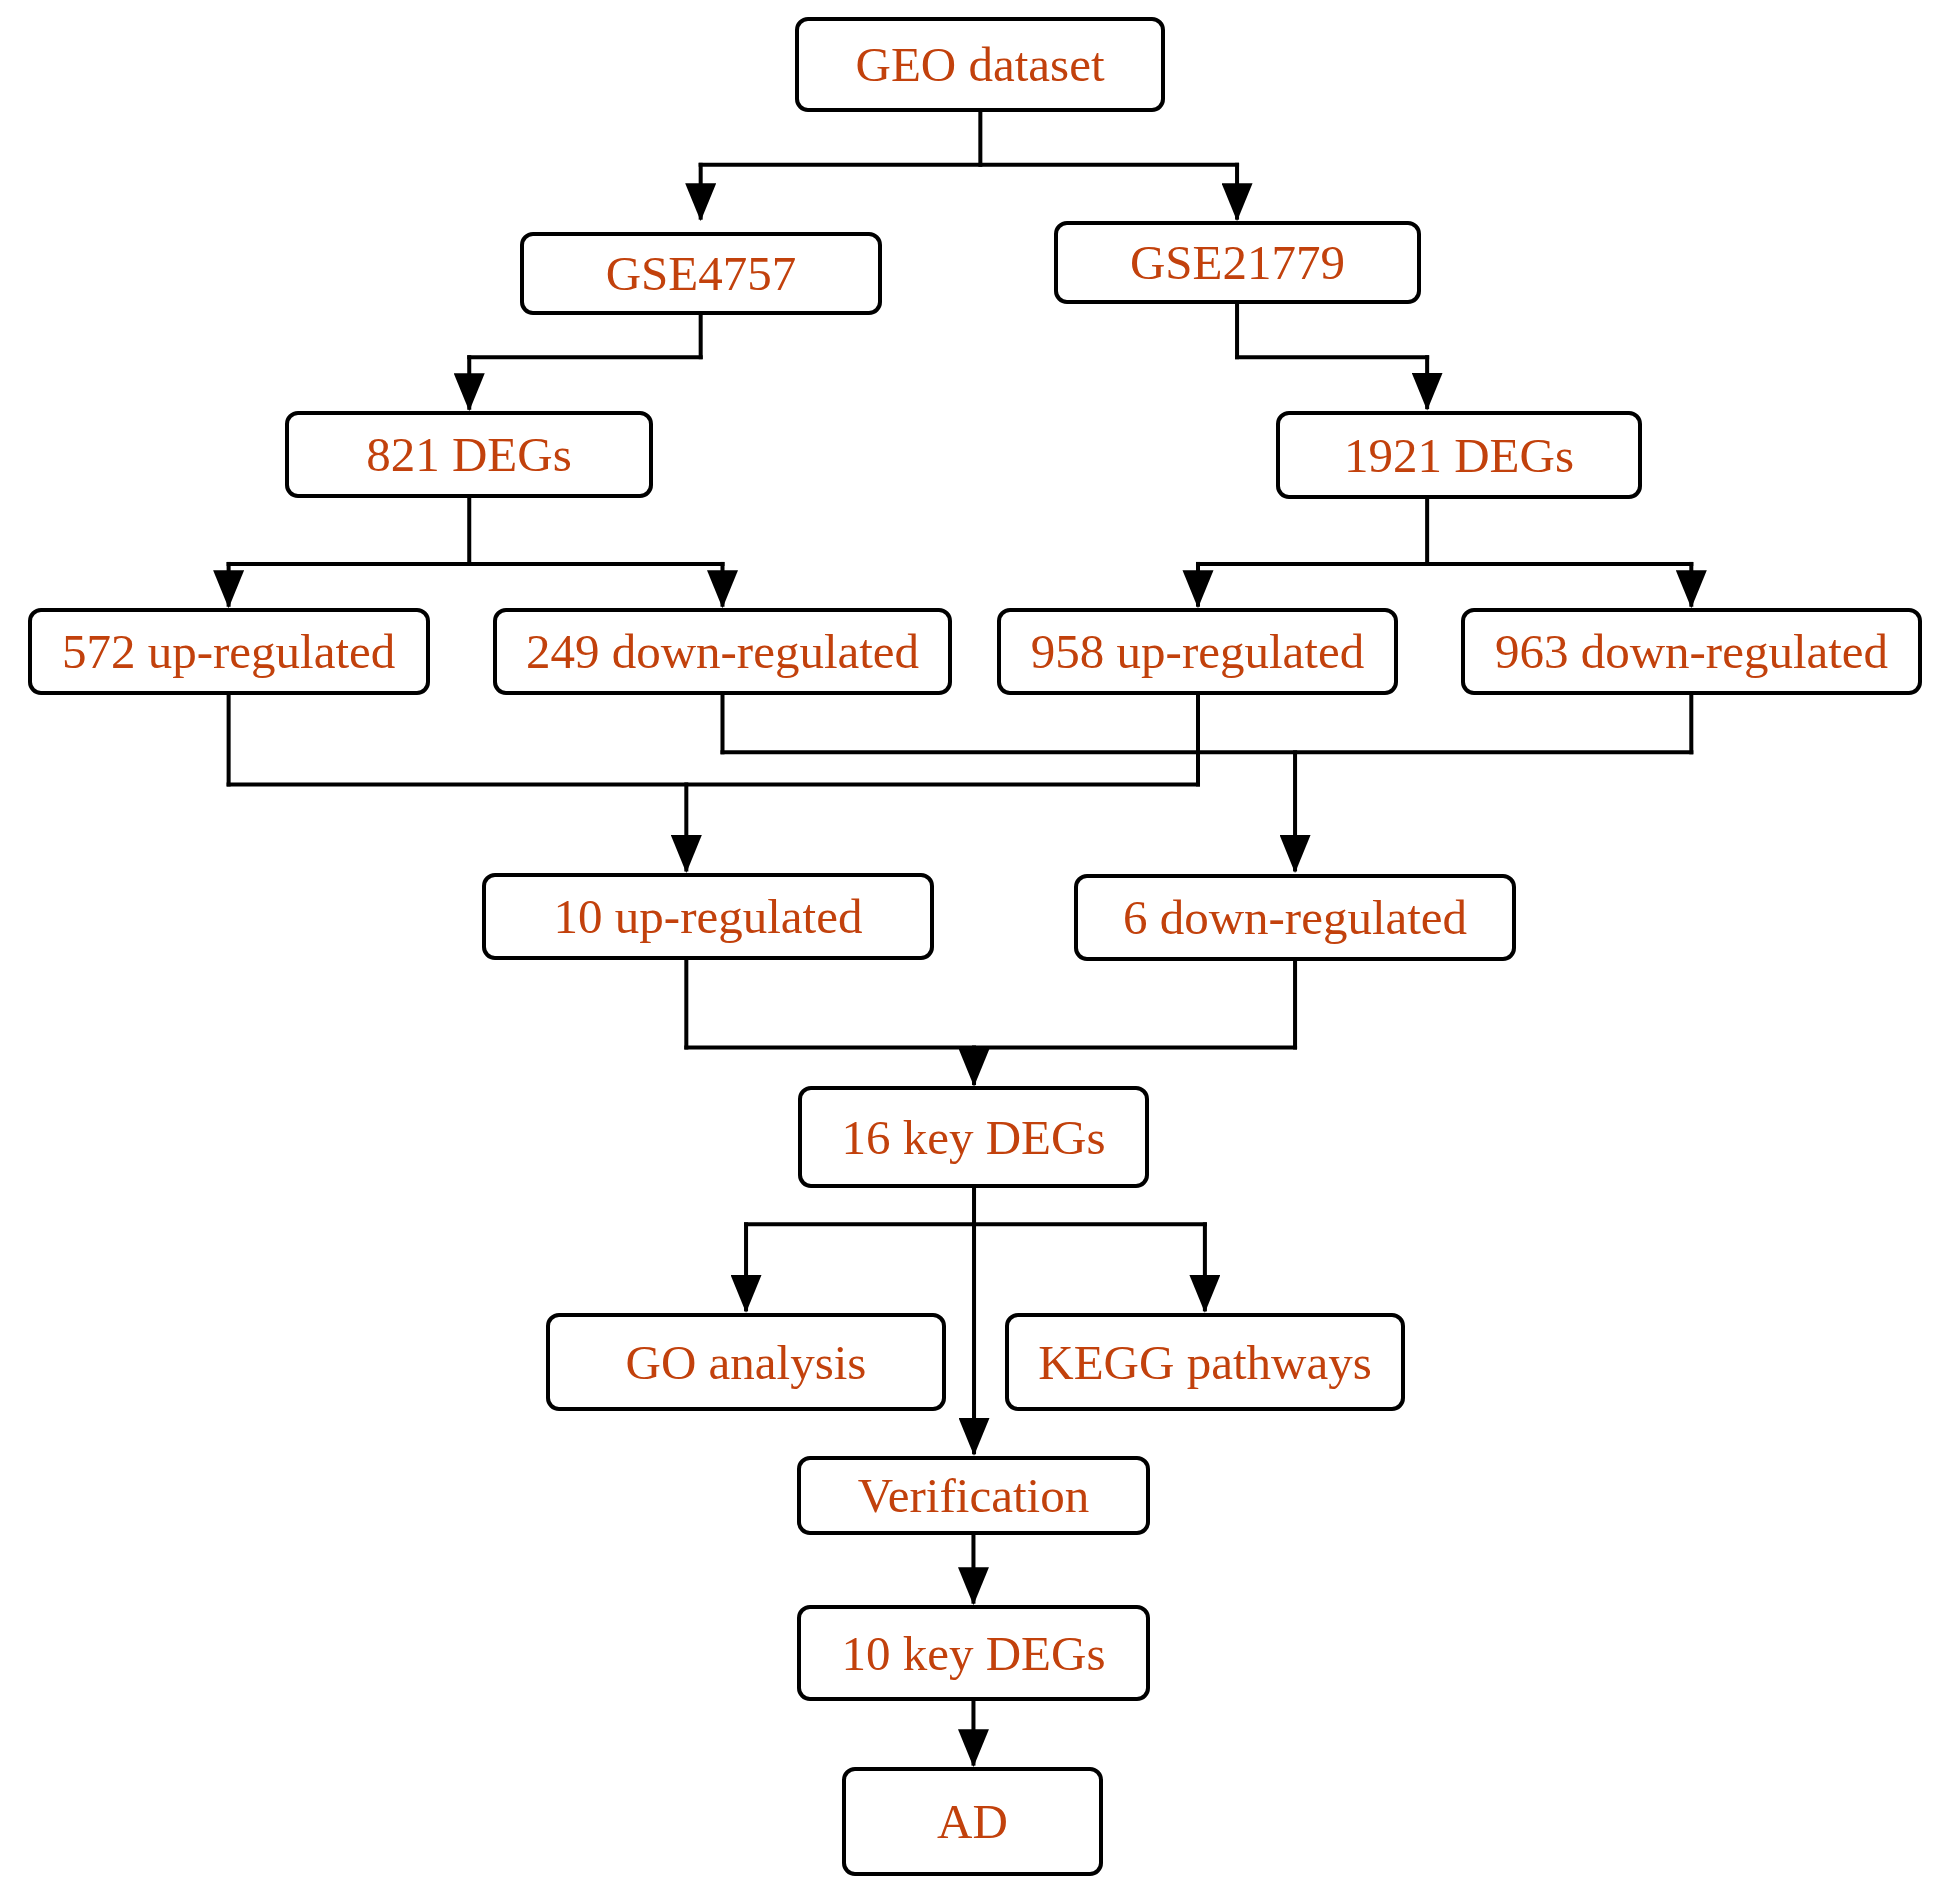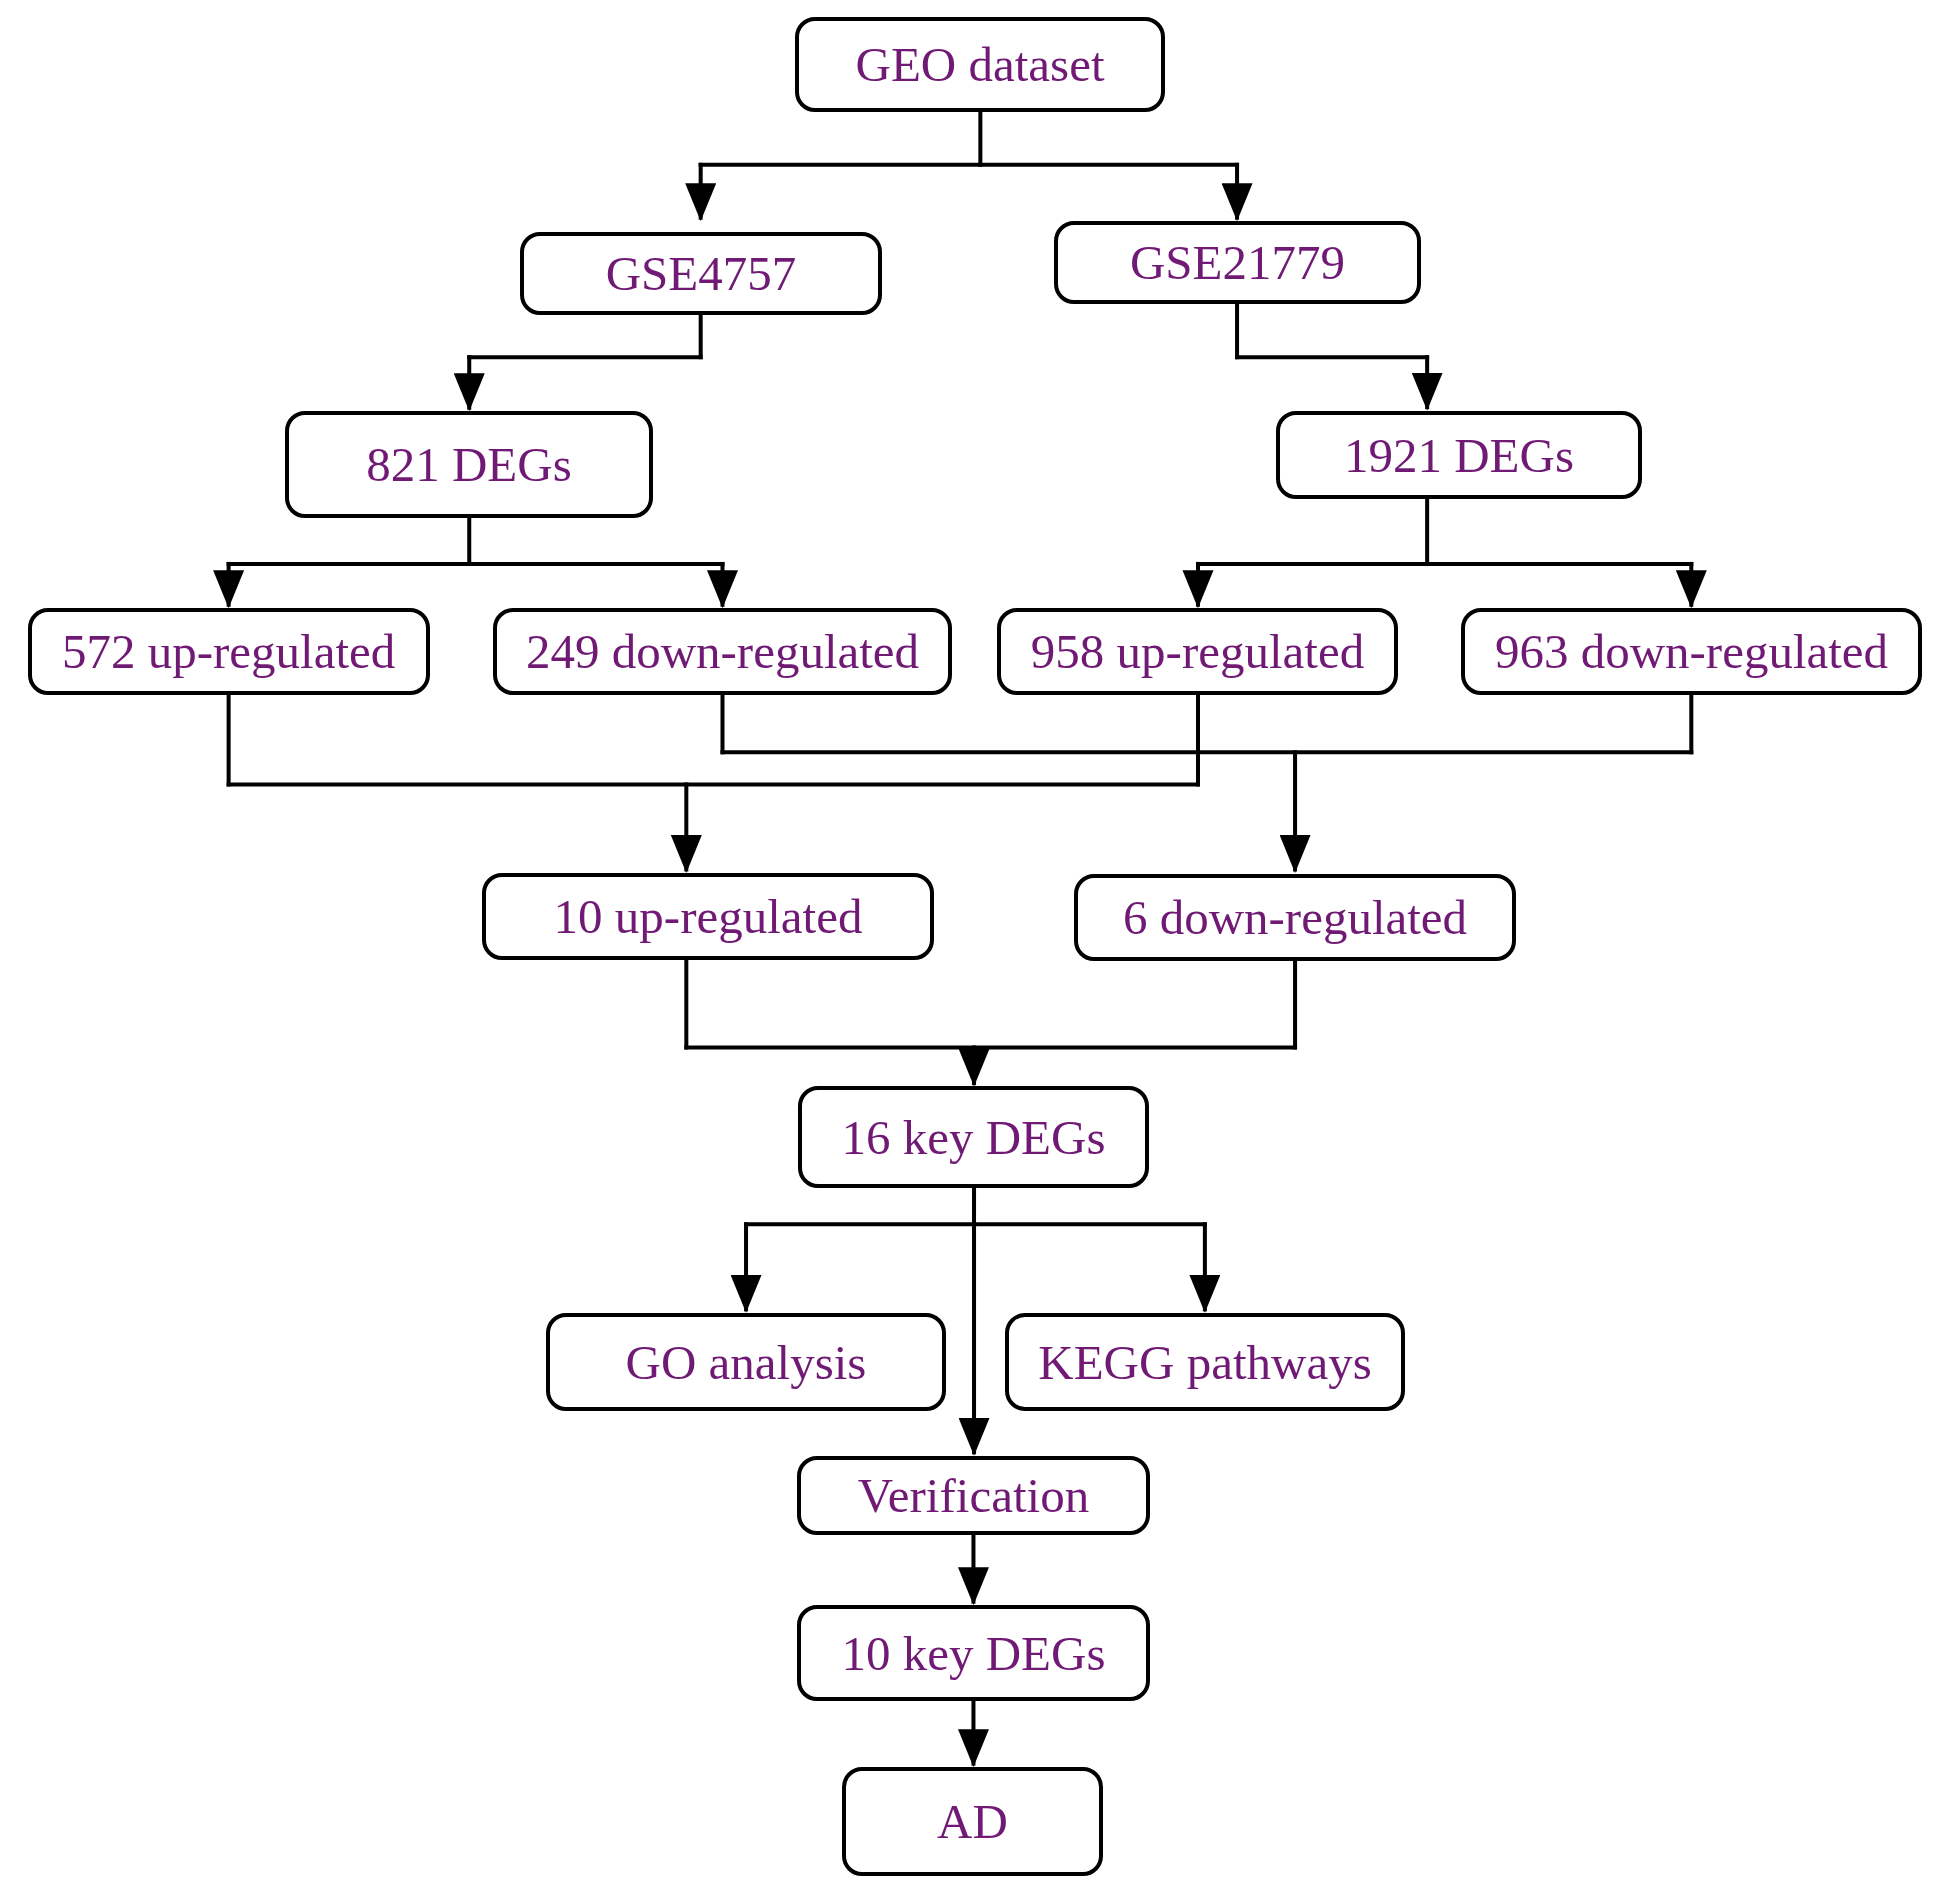--- a/index.html
+++ b/index.html
@@ -24,26 +24,26 @@
   .connectors line {
     stroke: #000000;
     stroke-width: 7;
     stroke-linecap: square;
   }
   .node {
     position: absolute;
     box-sizing: border-box;
     background: #ffffff;
     border: 4px solid #000000;
-    border-radius: 20px;
+    border-radius: 13px;
     display: flex;
     align-items: center;
     justify-content: center;
     font-size: 49px;
-    color: #701a75;
+    color: #c2410c;
     white-space: nowrap;
     text-align: center;
   }
 </style>
 </head>
 <body>
 
 <div class="canvas">
 
   <svg class="connectors" viewBox="0 0 3371 3312" xmlns="http://www.w3.org/2000/svg">
@@ -122,21 +122,21 @@
       <line x1="1695" y1="2962" x2="1695" y2="3071" marker-end="url(#arrow)"></line>
     </g>
   </svg>
 
   <div class="node" style="left:795px; top:17px;  width:370px; height:95px">GEO dataset</div>
 
   <div class="node" style="left:520px;  top:232px; width:362px; height:83px">GSE4757</div>
 
   <div class="node" style="left:1054px; top:221px; width:367px; height:83px">GSE21779</div>
 
-  <div class="node" style="left:285px;  top:411px; width:368px; height:107px">821 DEGs</div>
+  <div class="node" style="left:285px;  top:411px; width:368px; height:87px">821 DEGs</div>
 
   <div class="node" style="left:1276px; top:411px; width:366px; height:88px">1921 DEGs</div>
 
   <div class="node" style="left:27.6px;   top:608px; width:402px; height:87px">572 up-regulated</div>
 
   <div class="node" style="left:493px;  top:608px; width:459px; height:87px">249 down-regulated</div>
 
   <div class="node" style="left:997px; top:608px; width:401px; height:87px">958 up-regulated</div>
 
   <div class="node" style="left:1461px; top:608px; width:461px; height:87px">963 down-regulated</div>

